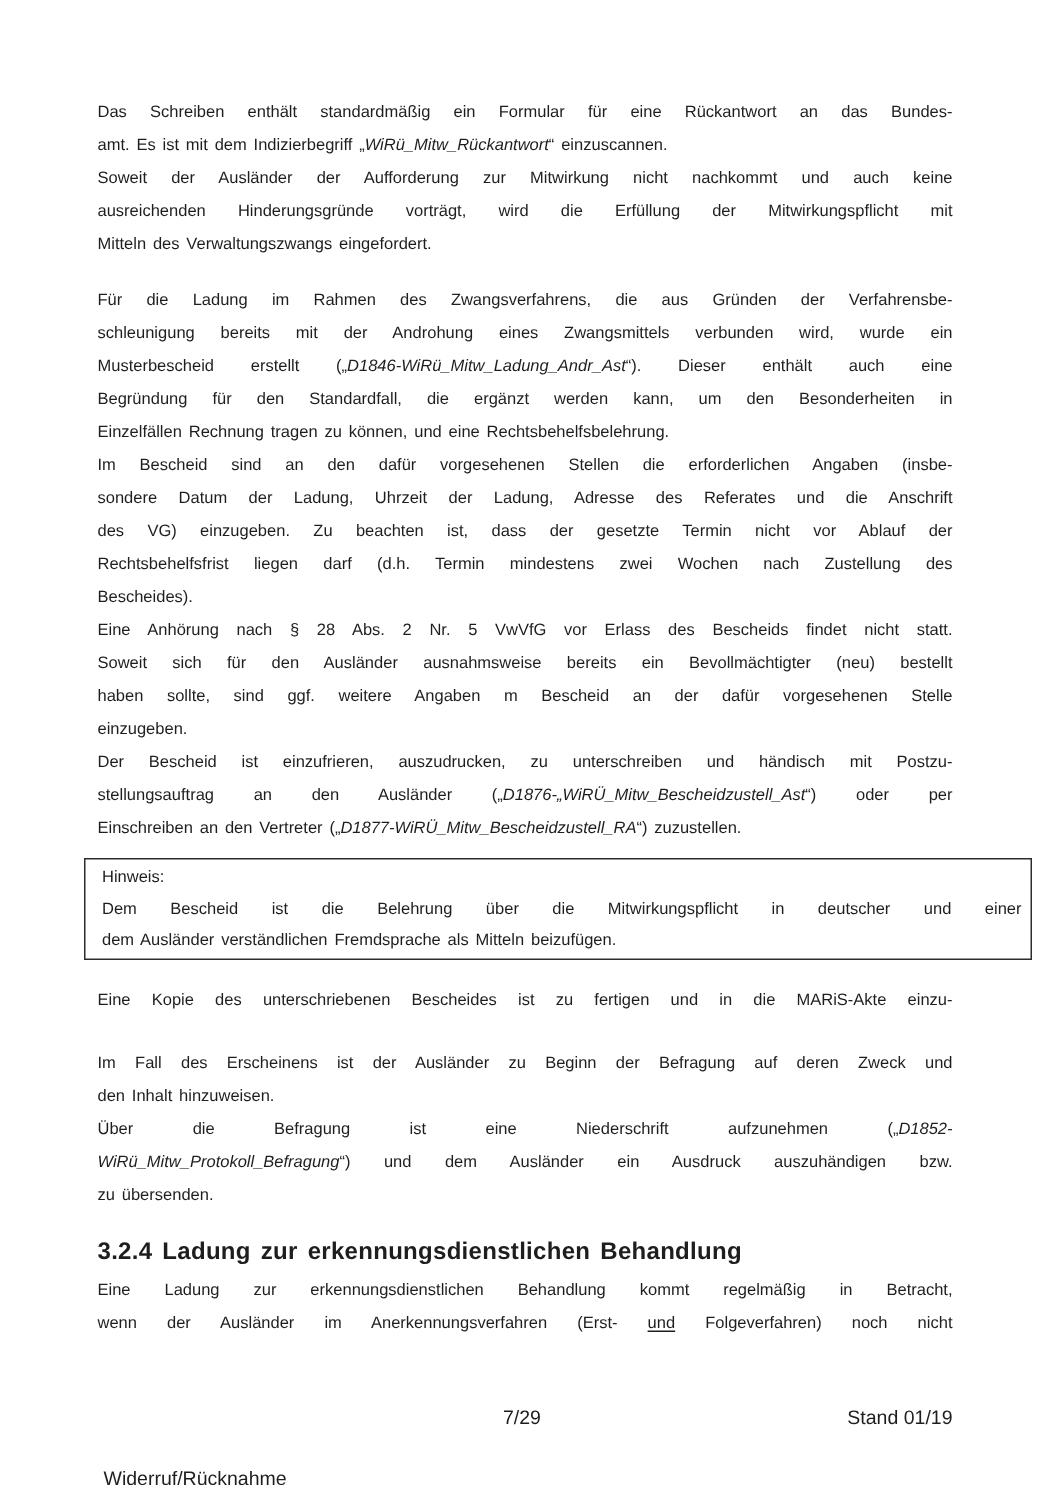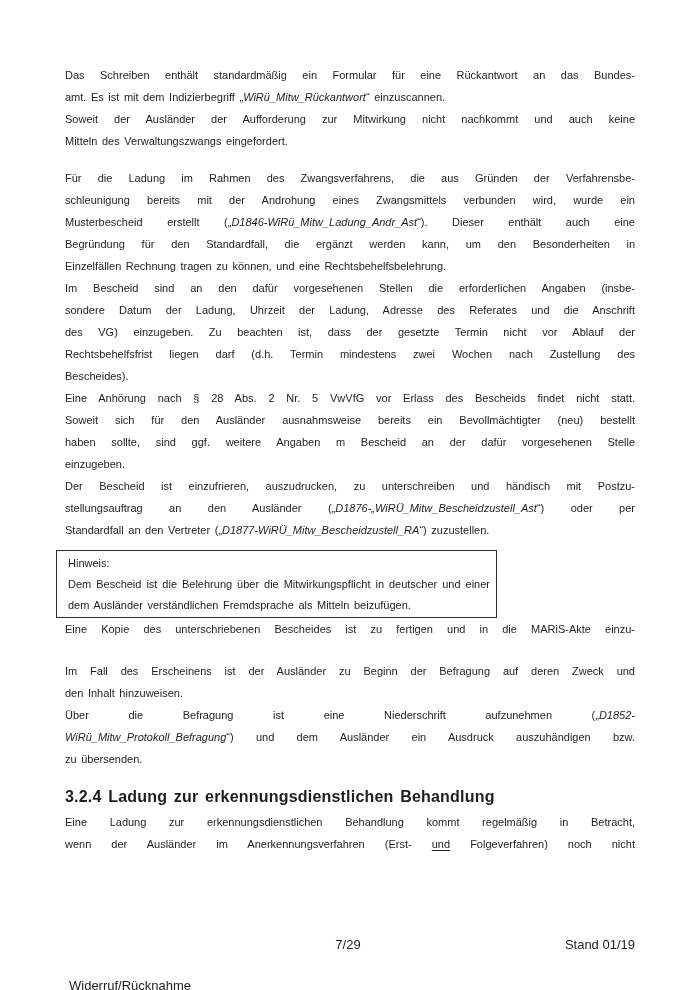--- a/index.html
+++ b/index.html
@@ -28,22 +28,22 @@
     text-align: justify;
     text-align-last: justify;
   }
   .i { font-style: italic; }
   .u { text-decoration: underline; text-underline-offset: 2px; }
   .gap { height: 15px; }
   .gap.lg { height: 20px; }
   .hint-box {
     box-sizing: border-box;
     border: 1.5px solid #2c2c2c;
-    width: 441px;
-    margin: 9px 0 0 -9px;
+    width: 632px;
+    margin: 9px 0 16px -9px;
     padding: 2px 6px 1px 11px;
   }
   .hint-box .line { line-height: 21px; }
   .heading {
     font-size: 16px;
     font-weight: bold;
     line-height: 24px;
     margin: 15px 0 2px 0;
     letter-spacing: 0.2px;
     word-spacing: 2px;
@@ -65,20 +65,21 @@
 <body>
 
 <div class="page">
   <div class="content">
       <div class="para">
         <div class="line just"><span>Das Schreiben enthält standardmäßig ein Formular für eine Rückantwort an das Bundes-</span></div>
         <div class="line"><span>amt. Es ist mit dem Indizierbegriff „</span><span class="i">WiRü_Mitw_Rückantwort</span><span>“ einzuscannen.</span></div>
       </div>
       <div class="para">
         <div class="line just"><span>Soweit der Ausländer der Aufforderung zur Mitwirkung nicht nachkommt und auch keine</span></div>
+        <div class="line just"><span>ausreichenden Hinderungsgründe vorträgt, wird die Erfüllung der Mitwirkungspflicht mit</span></div>
         <div class="line"><span>Mitteln des Verwaltungszwangs eingefordert.</span></div>
       </div>
       <div class="gap"></div>
       <div class="para">
         <div class="line just"><span>Für die Ladung im Rahmen des Zwangsverfahrens, die aus Gründen der Verfahrensbe-</span></div>
         <div class="line just"><span>schleunigung bereits mit der Androhung eines Zwangsmittels verbunden wird, wurde ein</span></div>
         <div class="line just"><span>Musterbescheid erstellt („</span><span class="i">D1846-WiRü_Mitw_Ladung_Andr_Ast</span><span>“). Dieser enthält auch eine</span></div>
         <div class="line just"><span>Begründung für den Standardfall, die ergänzt werden kann, um den Besonderheiten in</span></div>
         <div class="line"><span>Einzelfällen Rechnung tragen zu können, und eine Rechtsbehelfsbelehrung.</span></div>
       </div>
@@ -93,21 +94,21 @@
         <div class="line just"><span>Eine Anhörung nach § 28 Abs. 2 Nr. 5 VwVfG vor Erlass des Bescheids findet nicht statt.</span></div>
       </div>
       <div class="para">
         <div class="line just"><span>Soweit sich für den Ausländer ausnahmsweise bereits ein Bevollmächtigter (neu) bestellt</span></div>
         <div class="line just"><span>haben sollte, sind ggf. weitere Angaben m Bescheid an der dafür vorgesehenen Stelle</span></div>
         <div class="line"><span>einzugeben.</span></div>
       </div>
       <div class="para">
         <div class="line just"><span>Der Bescheid ist einzufrieren, auszudrucken, zu unterschreiben und händisch mit Postzu-</span></div>
         <div class="line just"><span>stellungsauftrag an den Ausländer („</span><span class="i">D1876-„WiRÜ_Mitw_Bescheidzustell_Ast</span><span>“) oder per</span></div>
-        <div class="line"><span>Standardfall an den Vertreter („</span><span class="i">D1877-WiRÜ_Mitw_Bescheidzustell_RA</span><span>“) zuzustellen.</span></div>
+        <div class="line"><span>Einschreiben an den Vertreter („</span><span class="i">D1877-WiRÜ_Mitw_Bescheidzustell_RA</span><span>“) zuzustellen.</span></div>
       </div>
       <div class="hint-box">
         <div class="line"><span>Hinweis:</span></div>
         <div class="line just"><span>Dem Bescheid ist die Belehrung über die Mitwirkungspflicht in deutscher und einer</span></div>
         <div class="line"><span>dem Ausländer verständlichen Fremdsprache als Mitteln beizufügen.</span></div>
       </div>
       <div class="para">
         <div class="line just"><span>Eine Kopie des unterschriebenen Bescheides ist zu fertigen und in die MARiS-Akte einzu-</span></div>
       </div>
       <div class="gap lg"></div>

